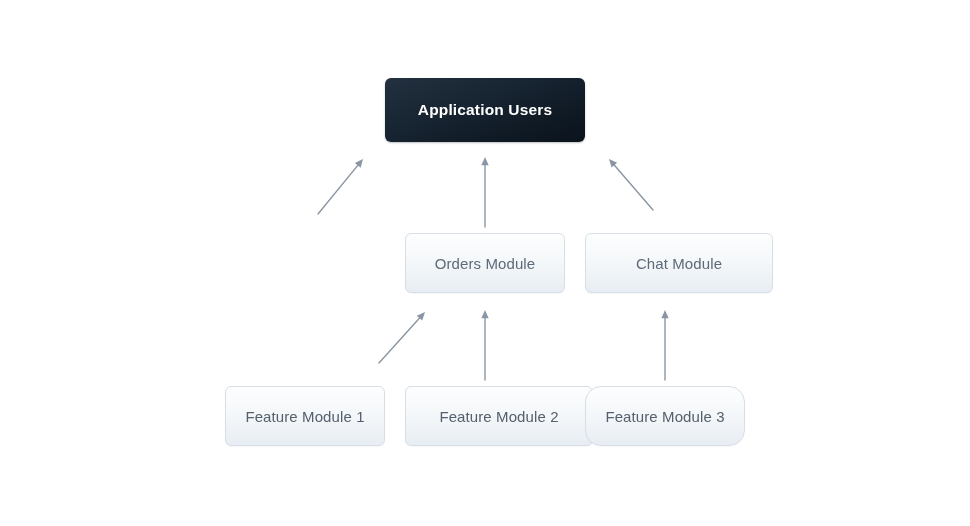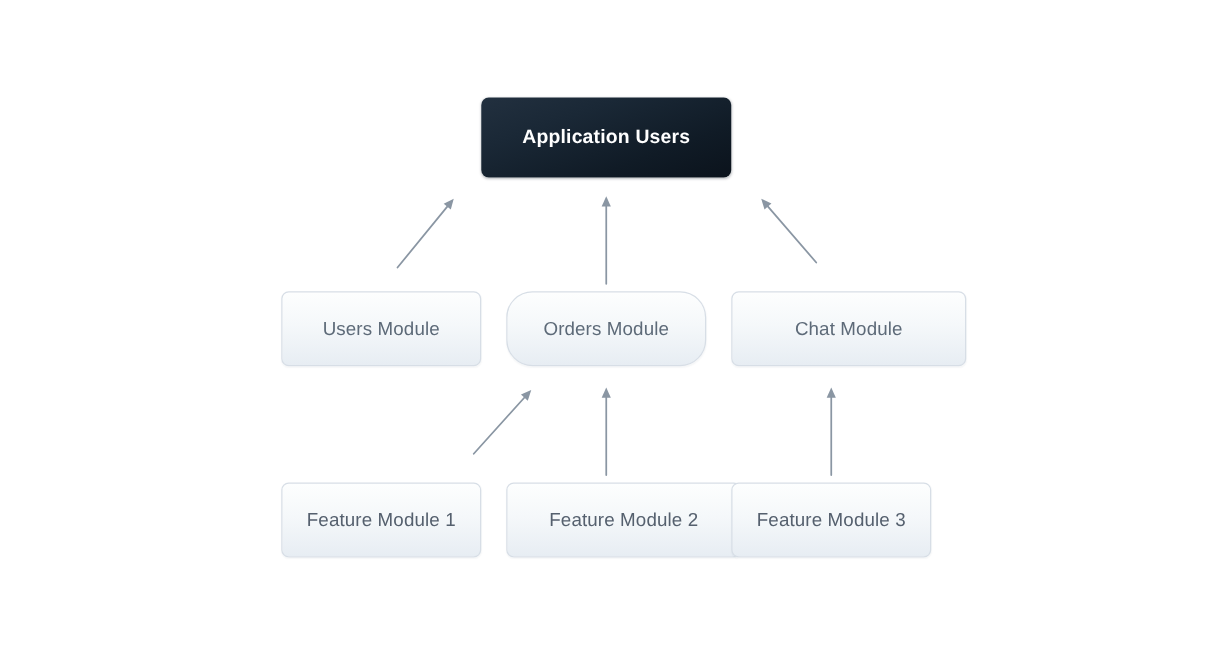--- a/index.html
+++ b/index.html
@@ -87,37 +87,34 @@
       <g>
         <line x1="665" y1="380" x2="665" y2="314.05" stroke="#8a96a3" stroke-width="1.4" stroke-linecap="round"></line>
         <polygon points="665,310 661.3301559224639,318.21780046281077 668.6698440775361,318.21780046281077" fill="#8a96a3"></polygon>
       </g>
     </svg>
 
   <div class="node node-root" id="root-node" style="left: 385px; top: 78px; width: 200px; height: 64px;">
     <span>Application Users</span>
   </div>
 
-  <div class="node node-module" id="module-0" style="left: 225px; top: 233px; width: 160px; height: 60px;">
-    <span>Users Module</span>
-  </div>
 
-  <div class="node node-module" id="module-1" style="left: 405px; top: 233px; width: 160px; height: 60px; border-radius: 21px;">
+  <div class="node node-module" id="module-1" style="left: 405px; top: 233px; width: 160px; height: 60px;">
     <span>Orders Module</span>
   </div>
 
   <div class="node node-module" id="module-2" style="left: 585px; top: 233px; width: 188px; height: 60px;">
     <span>Chat Module</span>
   </div>
 
   <div class="node node-module node-feature" id="feature-0" style="left: 225px; top: 386px; width: 160px; height: 60px;">
     <span>Feature Module 1</span>
   </div>
 
   <div class="node node-module node-feature" id="feature-1" style="left: 405px; top: 386px; width: 188px; height: 60px;">
     <span>Feature Module 2</span>
   </div>
 
-  <div class="node node-module node-feature" id="feature-2" style="left: 585px; top: 386px; width: 160px; height: 60px;">
+  <div class="node node-module node-feature" id="feature-2" style="left: 585px; top: 386px; width: 160px; height: 60px; border-radius: 16px;">
     <span>Feature Module 3</span>
   </div>
 
 </div>
 
 </body></html>

